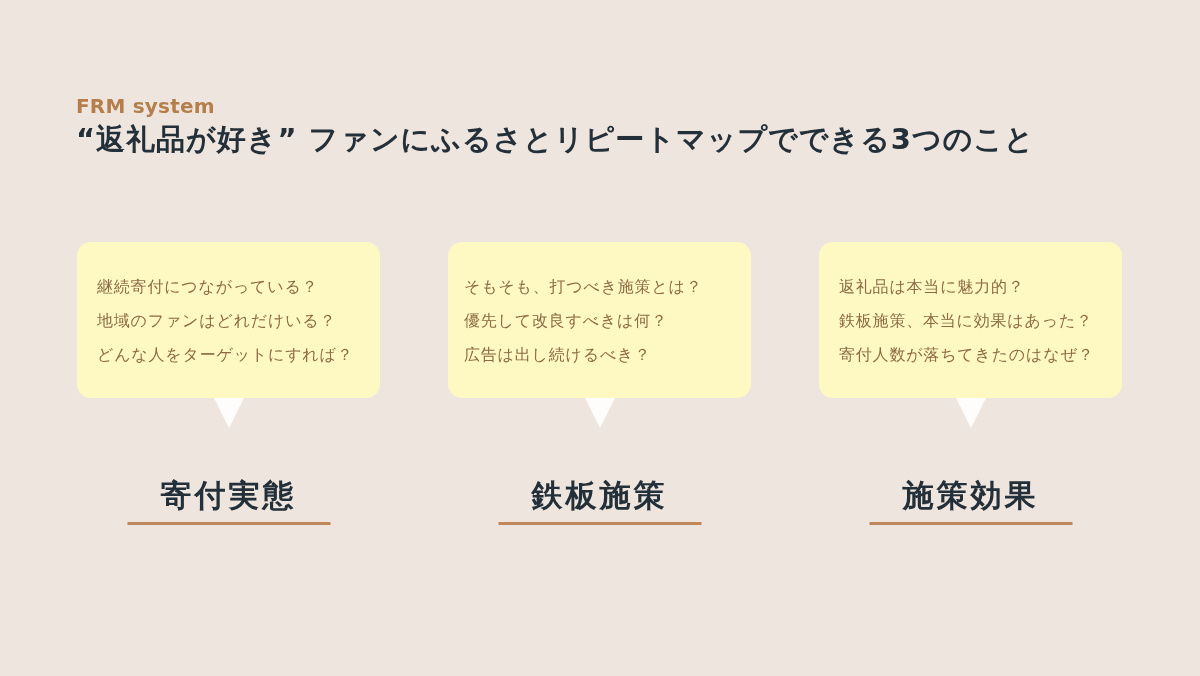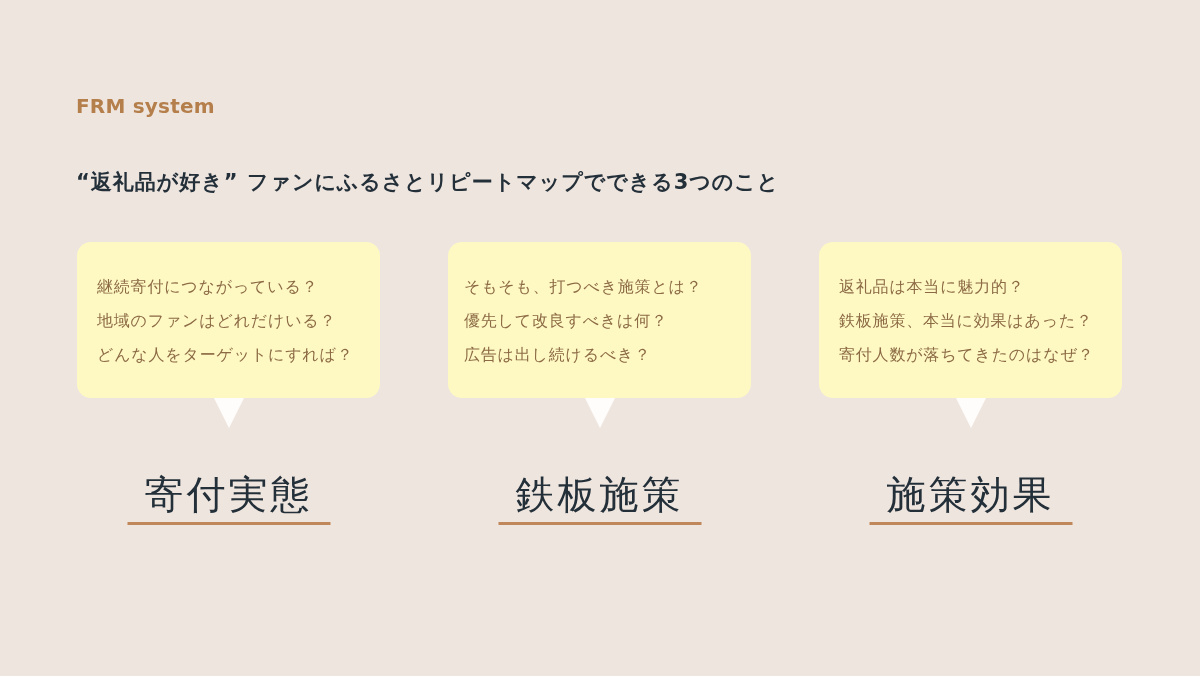--- a/index.html
+++ b/index.html
@@ -10,22 +10,22 @@
     position: relative;
   }
   .brand {
     position: absolute; left: 76px; top: 66px;
     font-size: 20px; font-weight: bold; color: #b57f4b;
     letter-spacing: 0.2px;
     margin-top: 28px;
   }
   .title {
     position: absolute; left: 76px; top: 120px;
-    font-size: 21px; font-weight: bold; color: #243039;
-    letter-spacing: 1px; white-space: nowrap; margin-top: 48px;
+    font-size: 29px; font-weight: bold; color: #243039;
+    letter-spacing: 1px; white-space: nowrap;
   }
   .col {
     position: absolute; top: 242px; width: 303px;
   }
   .bubble {
     position: relative;
     width: 303px; height: 156px;
     background: #fef9c3;
     border-radius: 14px;
     box-sizing: border-box;
@@ -42,21 +42,21 @@
   }
   .q {
     font-size: 16px; color: #8c6a45; line-height: 34px;
     white-space: nowrap; letter-spacing: 0.8px;
   }
   .heading-wrap {
     position: absolute; top: 228px; left: 50%; transform: translateX(-50%);
     width: 203px; text-align: center;
   }
   .heading {
-    font-size: 39px; font-weight: normal; color: #243039;
+    font-size: 31px; font-weight: bold; color: #243039;
     letter-spacing: 3px; line-height: 50px; display: block;
   }
   .underline {
     height: 3px; background: #c0875a; margin-top: 2px; width: 203px;
   }
 </style>
 </head>
 <body>
 
 <div class="brand">FRM system</div>

